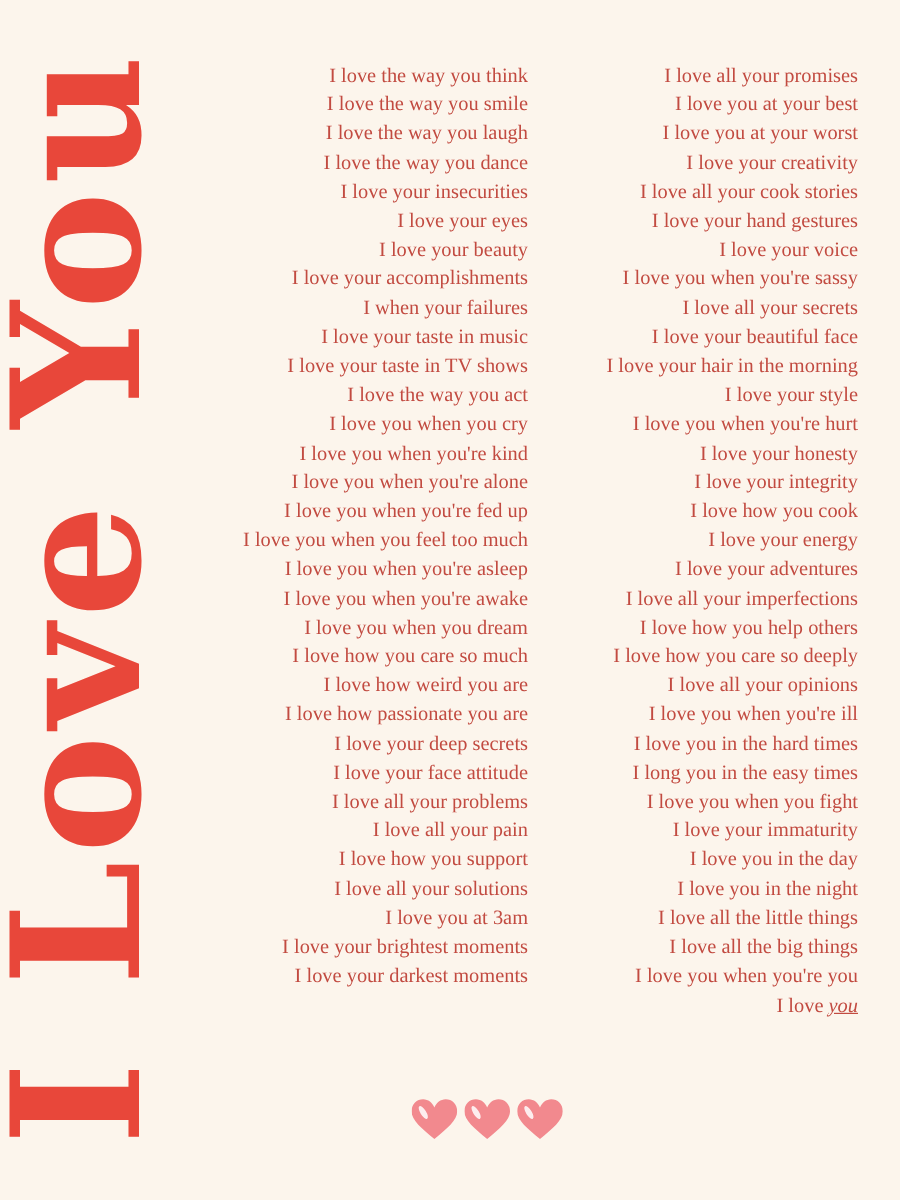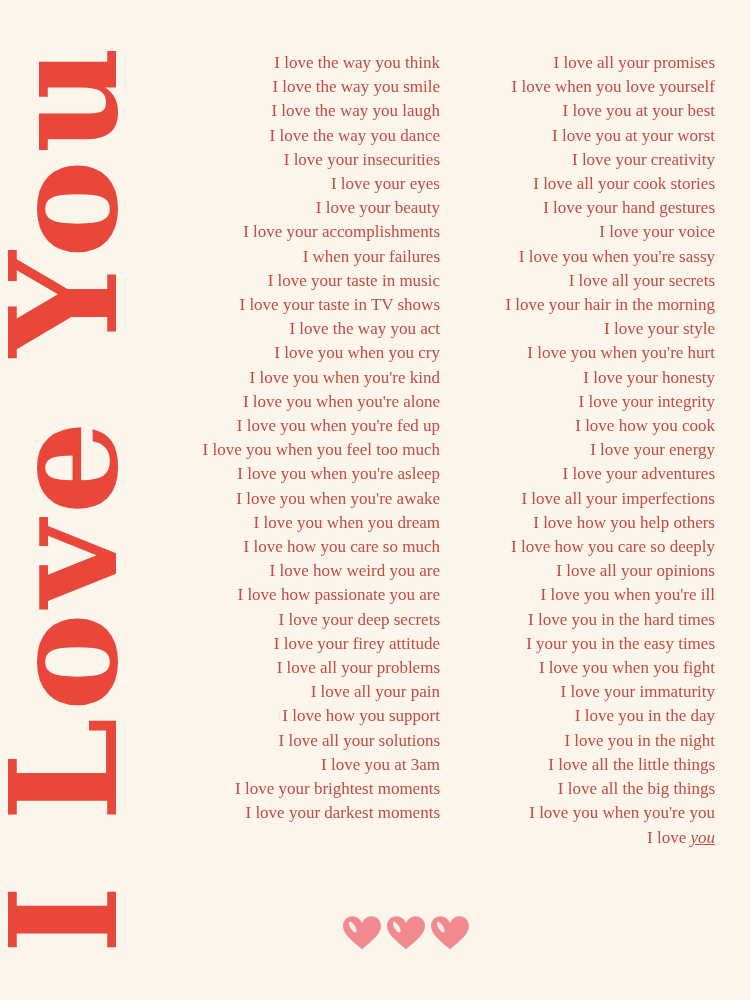--- a/index.html
+++ b/index.html
@@ -79,56 +79,56 @@
       <div class="love-line">I love you when you're alone</div>
       <div class="love-line">I love you when you're fed up</div>
       <div class="love-line">I love you when you feel too much</div>
       <div class="love-line">I love you when you're asleep</div>
       <div class="love-line">I love you when you're awake</div>
       <div class="love-line">I love you when you dream</div>
       <div class="love-line">I love how you care so much</div>
       <div class="love-line">I love how weird you are</div>
       <div class="love-line">I love how passionate you are</div>
       <div class="love-line">I love your deep secrets</div>
-      <div class="love-line">I love your firey attitude</div>
+      <div class="love-line">I love your face attitude</div>
       <div class="love-line">I love all your problems</div>
       <div class="love-line">I love all your pain</div>
       <div class="love-line">I love how you support</div>
       <div class="love-line">I love all your solutions</div>
       <div class="love-line">I love you at 3am</div>
       <div class="love-line">I love your brightest moments</div>
       <div class="love-line">I love your darkest moments</div>
     </div>
 
   <div class="column column-right" id="col-right">
       <div class="love-line">I love all your promises</div>
-      <div class="love-line">I love when you love yourself</div>
       <div class="love-line">I love you at your best</div>
       <div class="love-line">I love you at your worst</div>
       <div class="love-line">I love your creativity</div>
       <div class="love-line">I love all your cook stories</div>
       <div class="love-line">I love your hand gestures</div>
       <div class="love-line">I love your voice</div>
       <div class="love-line">I love you when you're sassy</div>
       <div class="love-line">I love all your secrets</div>
+      <div class="love-line">I love your beautiful face</div>
       <div class="love-line">I love your hair in the morning</div>
       <div class="love-line">I love your style</div>
       <div class="love-line">I love you when you're hurt</div>
       <div class="love-line">I love your honesty</div>
       <div class="love-line">I love your integrity</div>
       <div class="love-line">I love how you cook</div>
       <div class="love-line">I love your energy</div>
       <div class="love-line">I love your adventures</div>
       <div class="love-line">I love all your imperfections</div>
       <div class="love-line">I love how you help others</div>
       <div class="love-line">I love how you care so deeply</div>
       <div class="love-line">I love all your opinions</div>
       <div class="love-line">I love you when you're ill</div>
       <div class="love-line">I love you in the hard times</div>
-      <div class="love-line">I your you in the easy times</div>
+      <div class="love-line">I long you in the easy times</div>
       <div class="love-line">I love you when you fight</div>
       <div class="love-line">I love your immaturity</div>
       <div class="love-line">I love you in the day</div>
       <div class="love-line">I love you in the night</div>
       <div class="love-line">I love all the little things</div>
       <div class="love-line">I love all the big things</div>
       <div class="love-line">I love you when you're you</div>
       <div class="love-line">I love <em>you</em></div>
     </div>
 

